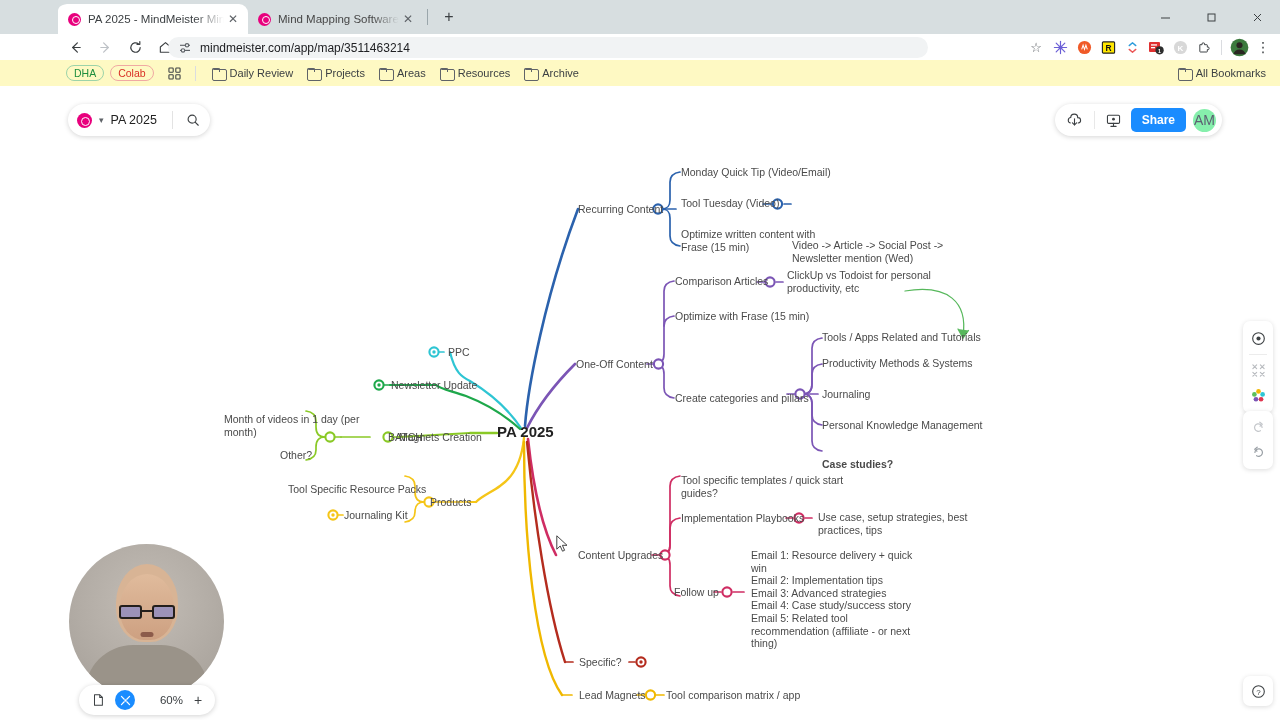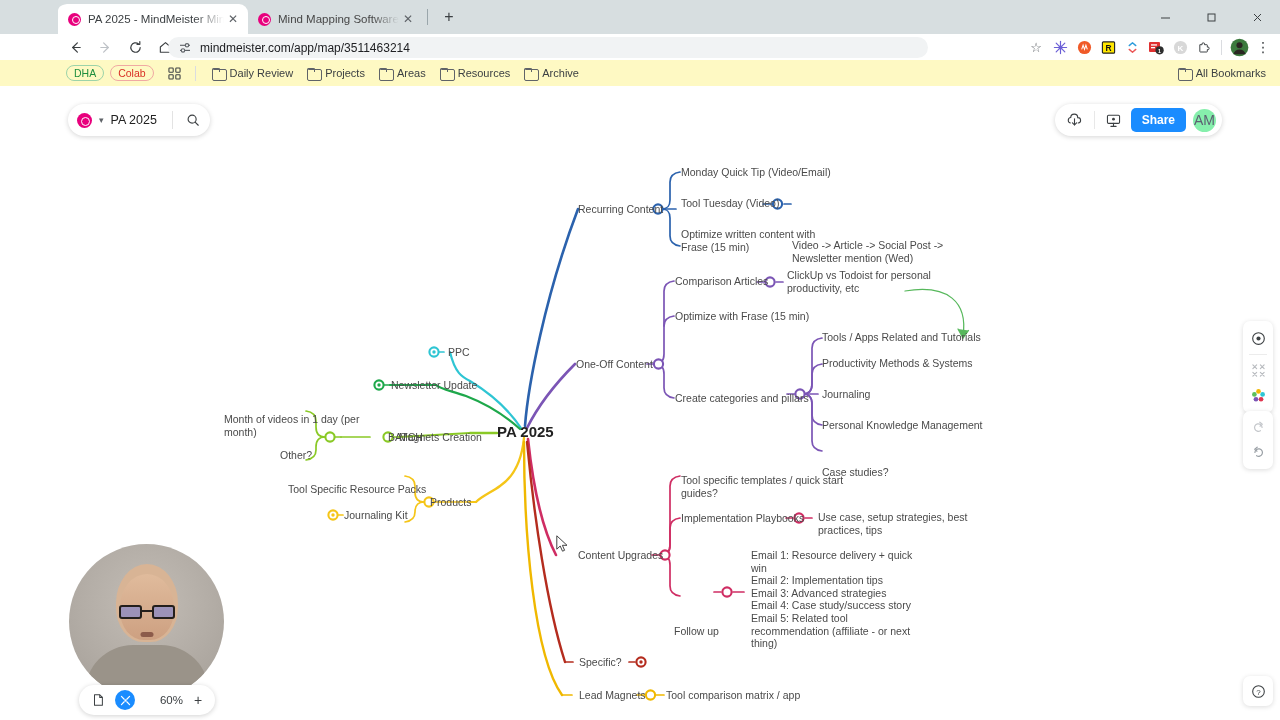--- a/index.html
+++ b/index.html
@@ -493,42 +493,42 @@
     <div class="nodelabel" style="left:576px; top:272px;">One-Off Content</div>
     <div class="nodelabel" style="left:675px; top:189px;">Comparison Articles</div>
     <div class="nodelabel" style="left:787px; top:183px;">ClickUp vs Todoist for personal
 productivity, etc</div>
     <div class="nodelabel" style="left:675px; top:224px;">Optimize with Frase (15 min)</div>
     <div class="nodelabel" style="left:675px; top:306px;">Create categories and pillars</div>
     <div class="nodelabel" style="left:822px; top:245px;">Tools / Apps Related and Tutorials</div>
     <div class="nodelabel" style="left:822px; top:271px;">Productivity Methods &amp; Systems</div>
     <div class="nodelabel" style="left:822px; top:302px;">Journaling</div>
     <div class="nodelabel" style="left:822px; top:333px;">Personal Knowledge Management</div>
-    <div class="nodelabel" style="left:822px; top:380px;">Case studies?</div>
+    <div class="nodelabel" style="left:822px; top:372px;font-weight:bold;">Case studies?</div>
 
     <div class="nodelabel" style="left:448px; top:260px;">PPC</div>
     <div class="nodelabel" style="left:391px; top:293px;">Newsletter Update</div>
 
     <div class="nodelabel" style="left:224px; top:327px;">Month of videos in 1 day (per
 month)</div>
     <div class="nodelabel" style="left:340px; top:345px;padding-left:48px;">BATCH</div>
     <div class="nodelabel" style="left:280px; top:363px;">Other?</div>
     <div class="nodelabel" style="left:399px; top:345px;">Magnets Creation</div>
 
     <div class="nodelabel" style="left:288px; top:397px;">Tool Specific Resource Packs</div>
     <div class="nodelabel" style="left:344px; top:423px;">Journaling Kit</div>
     <div class="nodelabel" style="left:430px; top:410px;">Products</div>
 
     <div class="nodelabel" style="left:578px; top:463px;">Content Upgrades</div>
     <div class="nodelabel" style="left:681px; top:388px;">Tool specific templates / quick start
 guides?</div>
     <div class="nodelabel" style="left:681px; top:426px;">Implementation Playbooks</div>
     <div class="nodelabel" style="left:818px; top:425px;">Use case, setup strategies, best
 practices, tips</div>
-    <div class="nodelabel" style="left:674px; top:500px;margin-top:39px;">Follow up</div>
+    <div class="nodelabel" style="left:674px; top:500px;">Follow up</div>
     <div class="nodelabel" style="left:751px; top:463px;">Email 1: Resource delivery + quick
 win
 Email 2: Implementation tips
 Email 3: Advanced strategies
 Email 4: Case study/success story
 Email 5: Related tool
 recommendation (affiliate - or next
 thing)</div>
 
     <div class="nodelabel" style="left:579px; top:570px;">Specific?</div>

